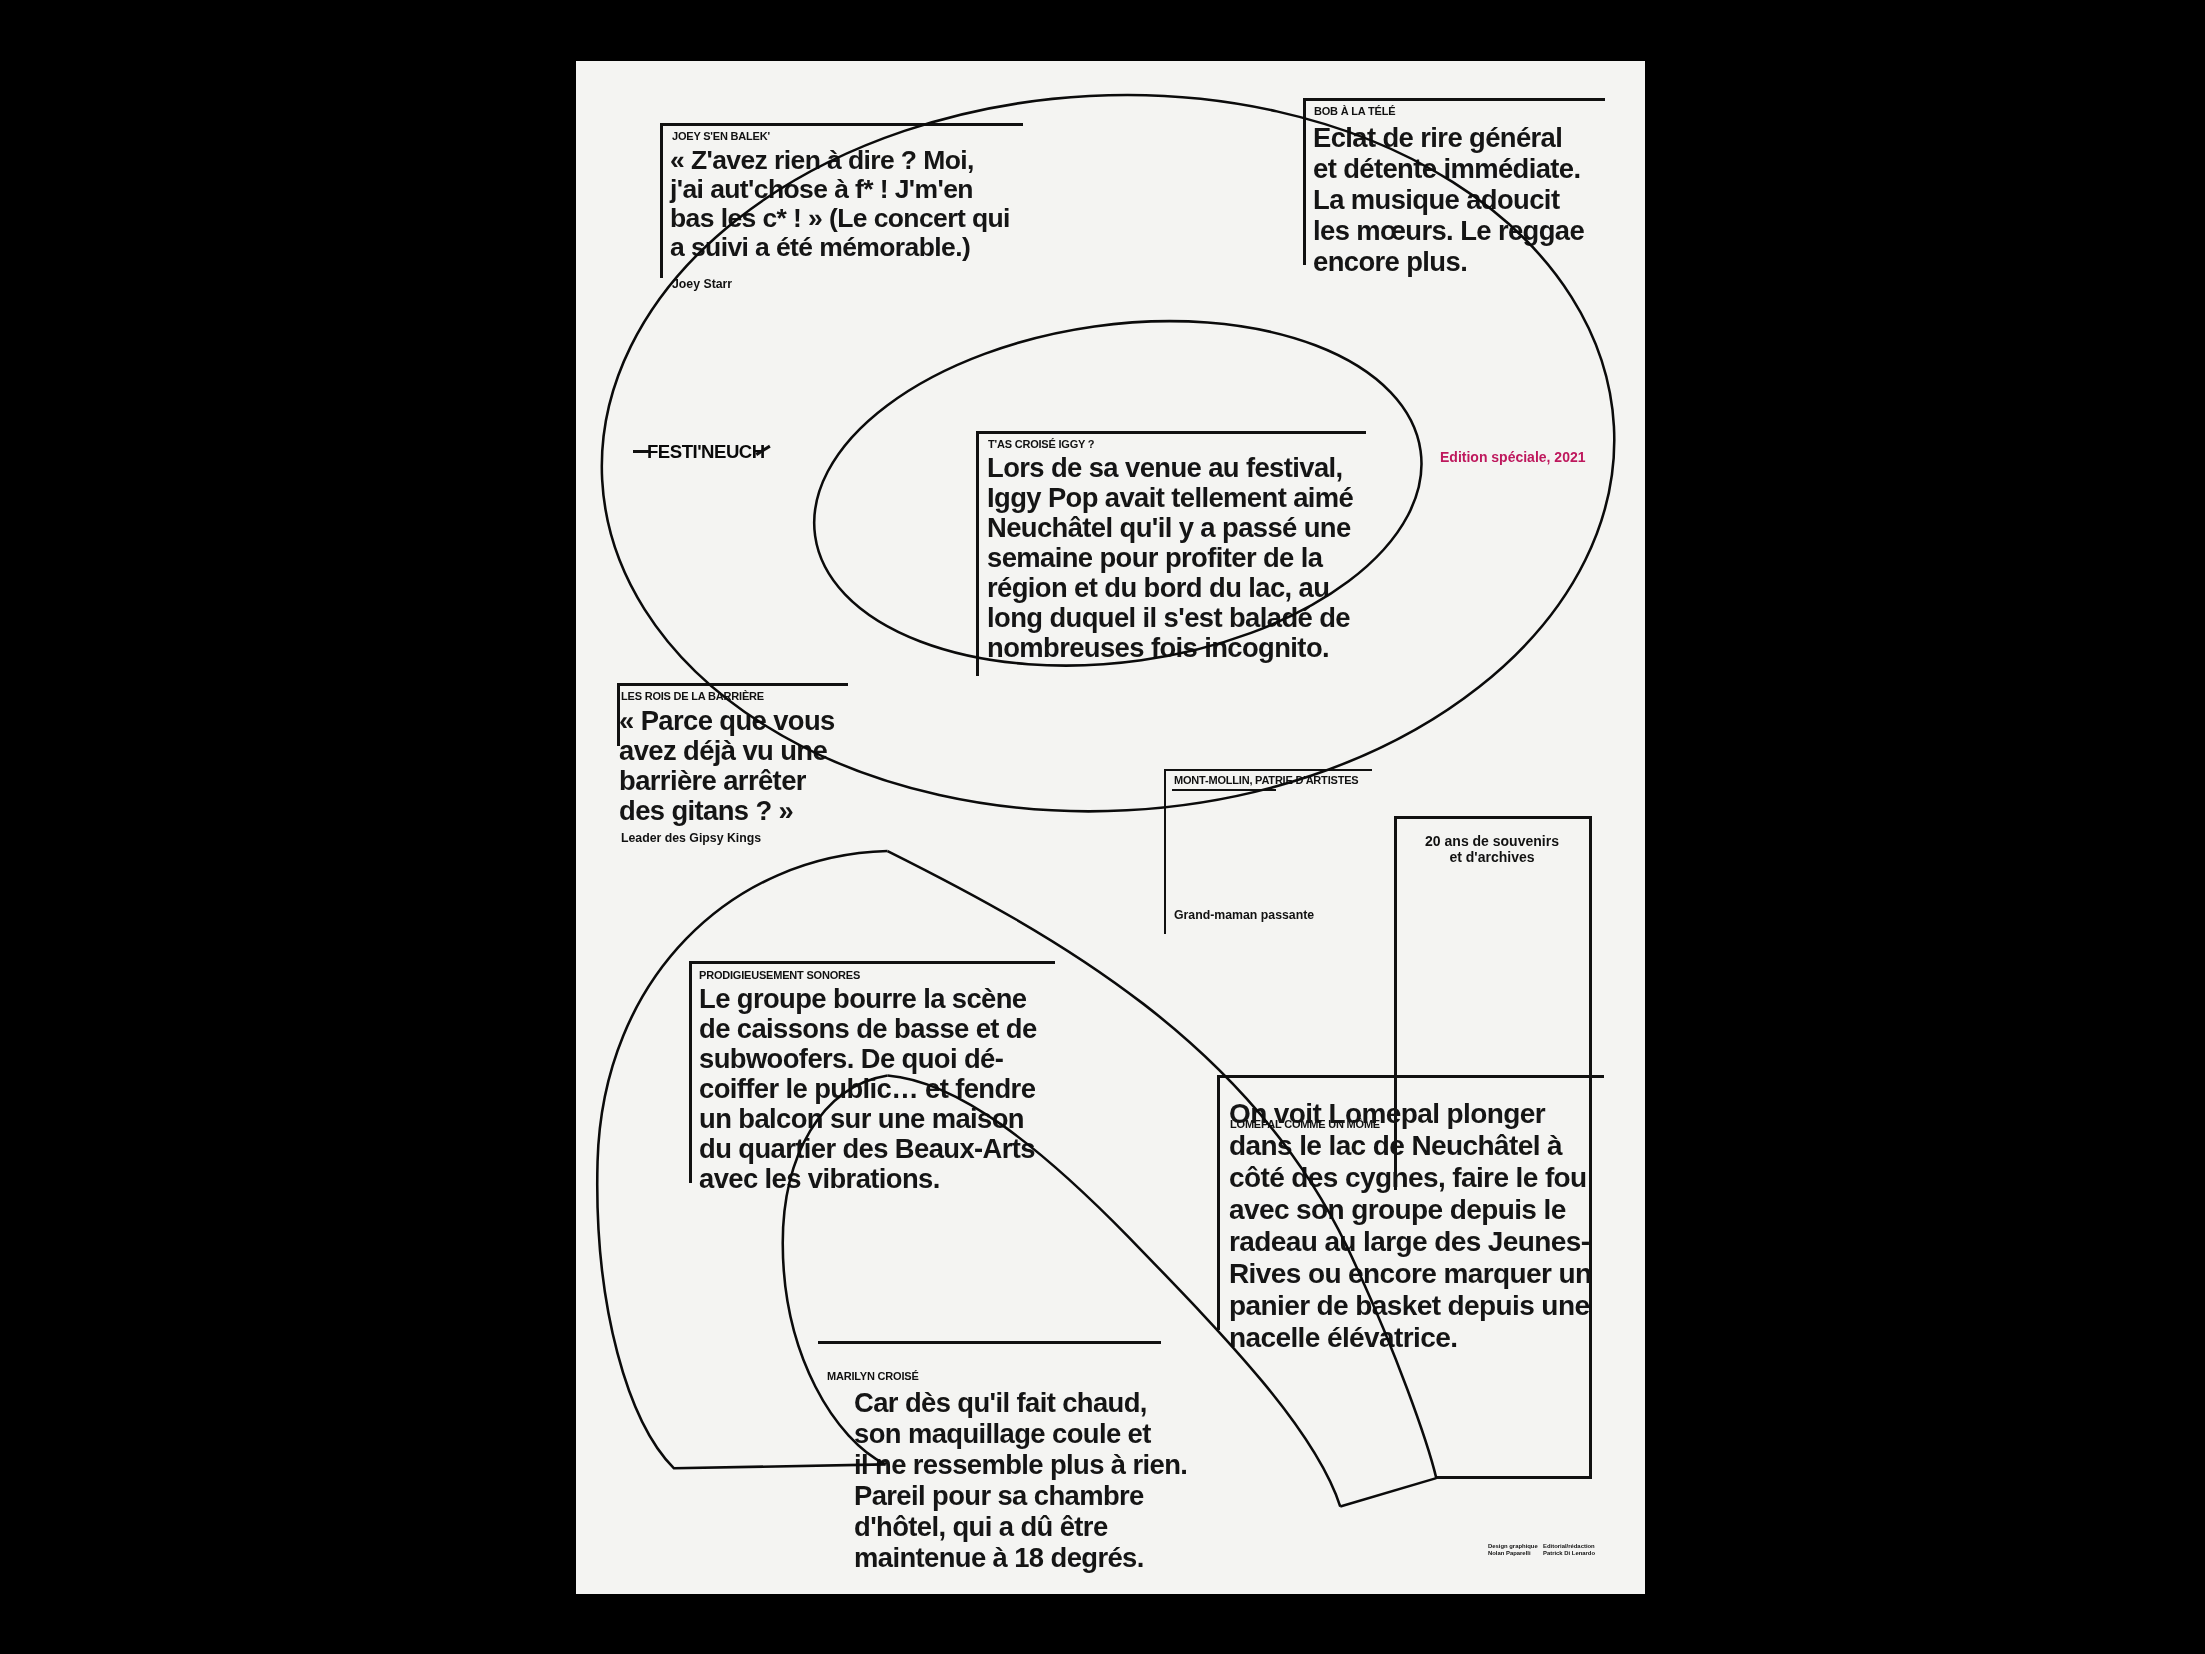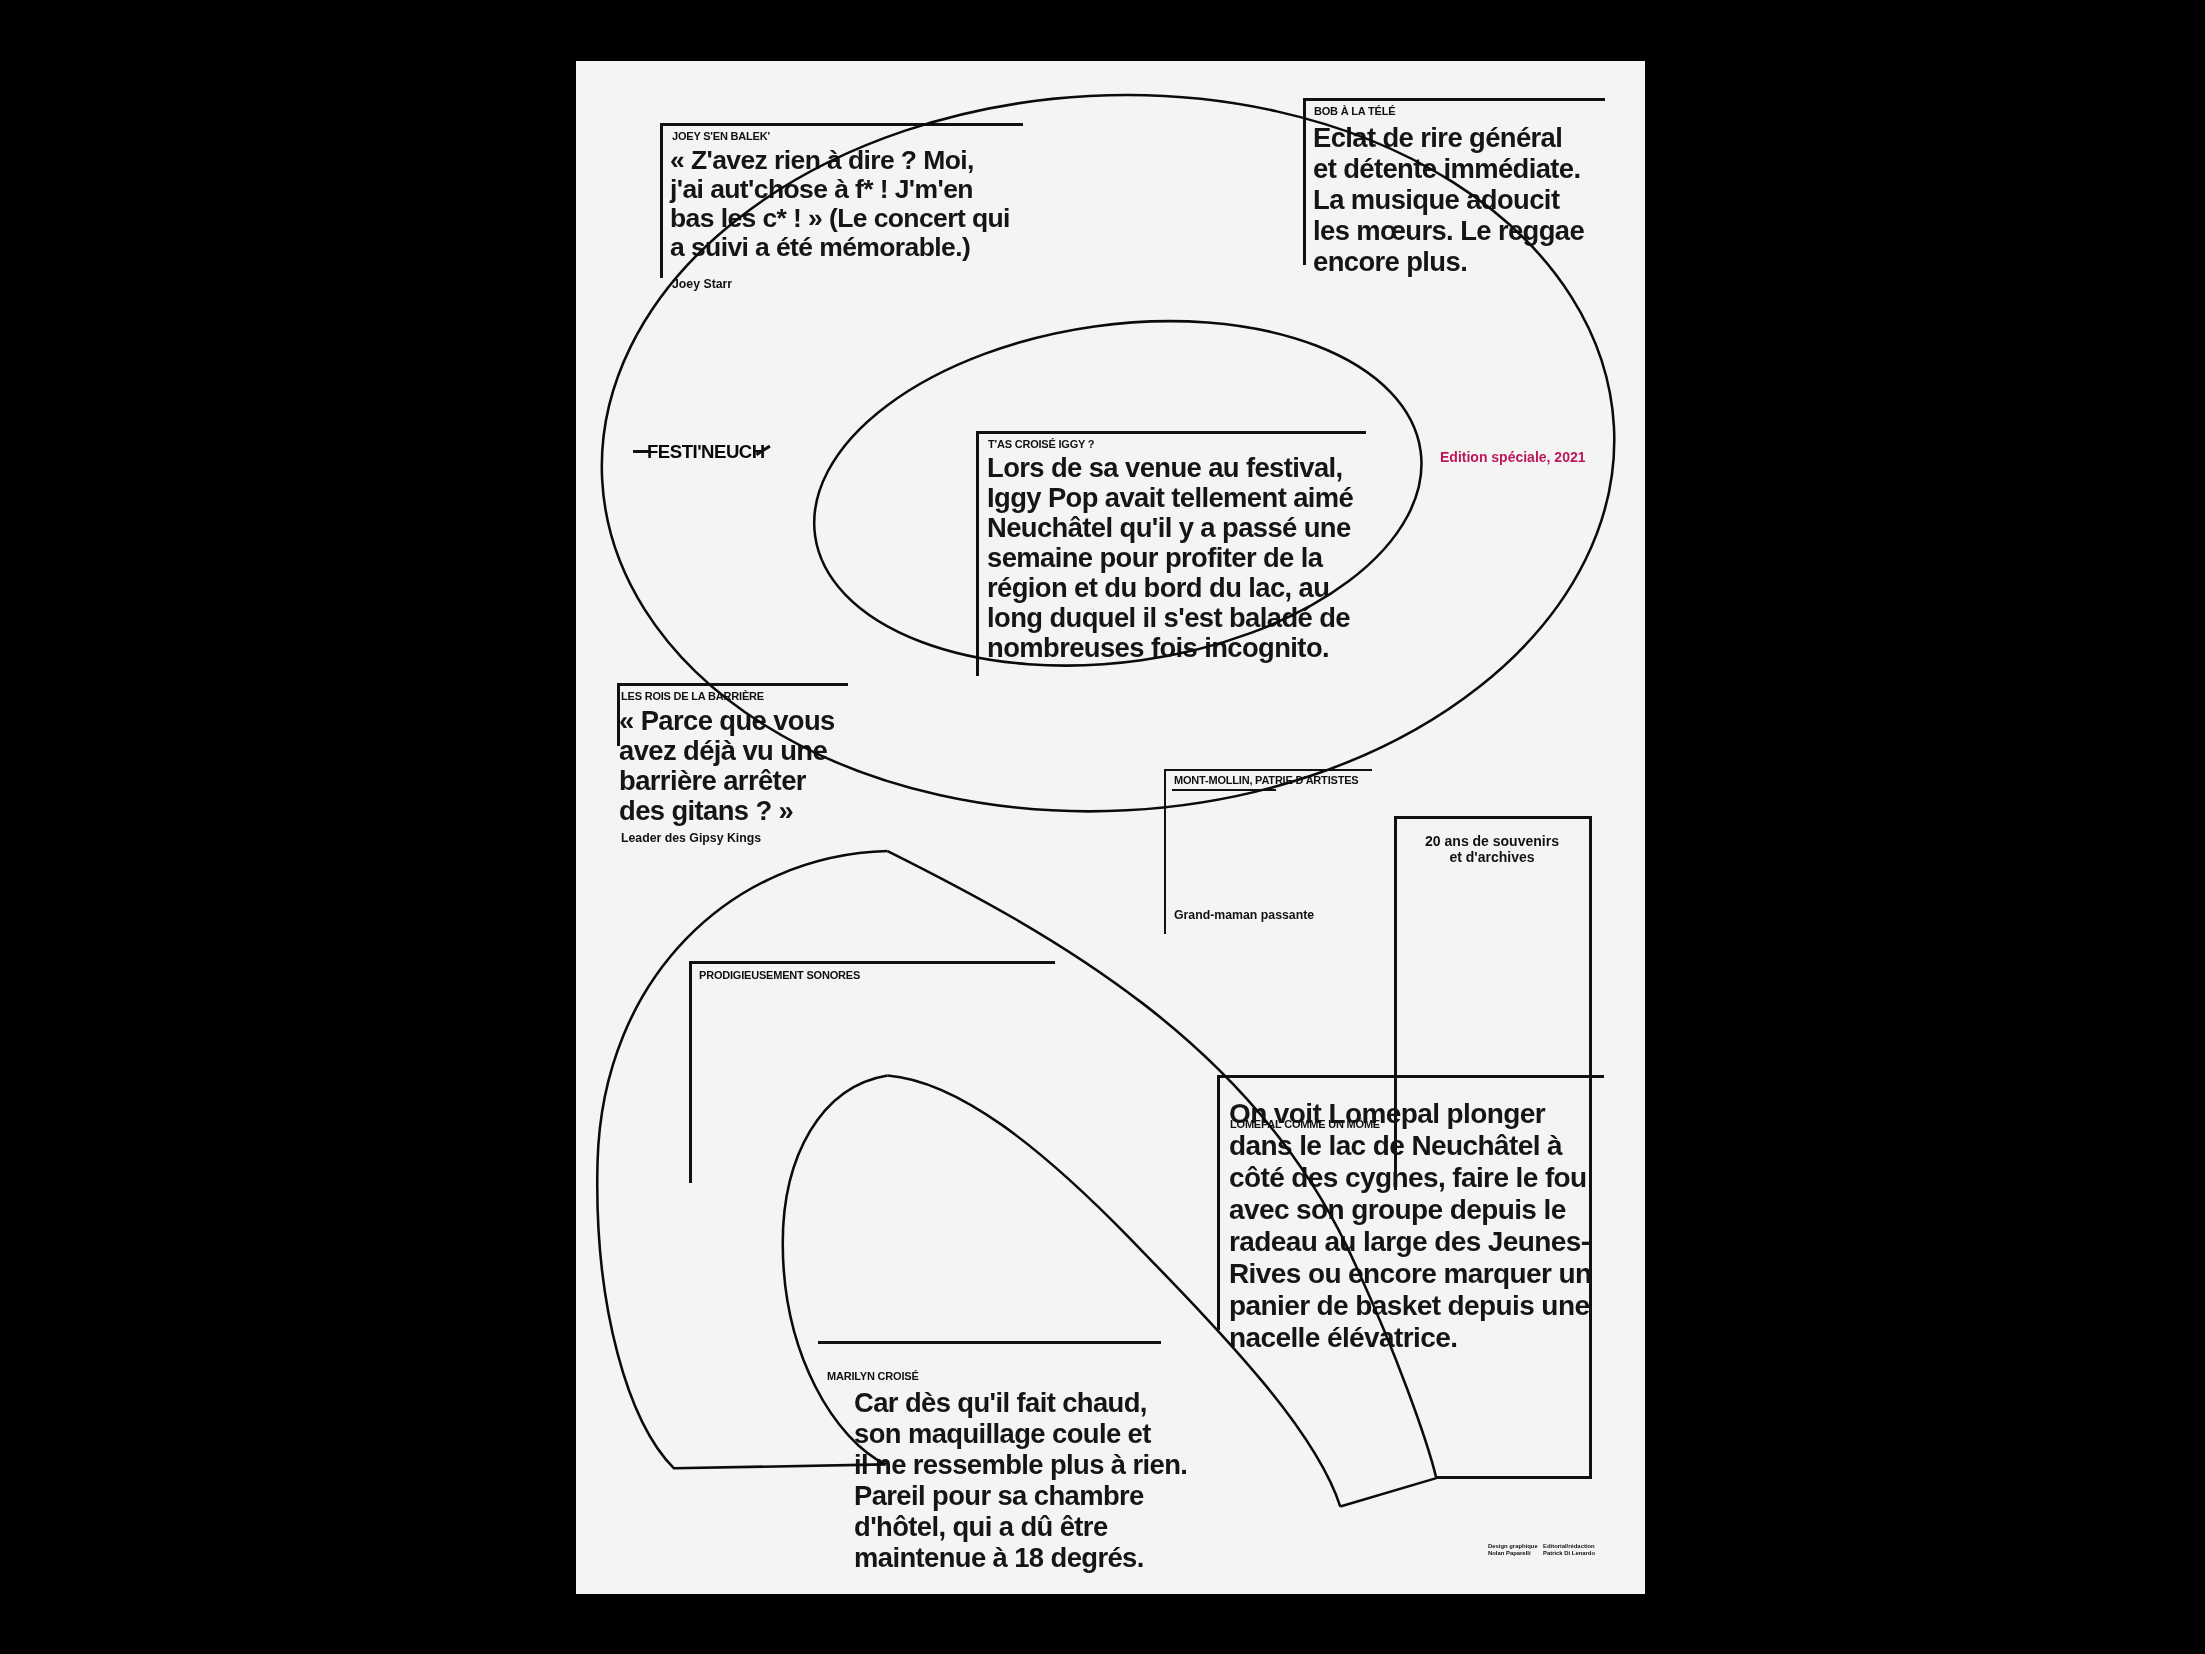--- a/index.html
+++ b/index.html
@@ -76,20 +76,27 @@
     <div class="hline" style="left:818px;top:755px;width:197px;"></div>
     <div class="vline" style="left:1013px;top:755px;height:663px;"></div>
     <div class="vline" style="left:818px;top:755px;height:374px;"></div>
     <div class="hline" style="left:860px;top:1415px;width:156px;"></div>
     <div id="box20-label">20 ans de souvenirs
 et d'archives</div>
 
     <div class="hline" style="left:113px;top:900px;width:366px;"></div>
     <div class="vline" style="left:113px;top:900px;height:222px;"></div>
     <div class="blk-h" style="left:123px;top:908px;">PRODIGIEUSEMENT SONORES</div>
+    <div class="blk-b" style="left:123px;top:923px;font-size:27.4px;line-height:30px;">Le groupe bourre la scène
+de caissons de basse et de
+subwoofers. De quoi dé-
+coiffer le public… et fendre
+un balcon sur une maison
+du quartier des Beaux-Arts
+avec les vibrations.</div>
 
     <div class="hline" style="left:641px;top:1014px;width:387px;"></div>
     <div class="vline" style="left:641px;top:1014px;height:255px;"></div>
     <div class="blk-h" style="left:654px;top:1021px;margin-top:36px;">LOMEPAL COMME UN MÔME</div>
     <div class="blk-b" style="left:653px;top:1037px;font-size:28px;line-height:32px;">On voit Lomepal plonger
 dans le lac de Neuchâtel à
 côté des cygnes, faire le fou
 avec son groupe depuis le
 radeau au large des Jeunes-
 Rives ou encore marquer un

